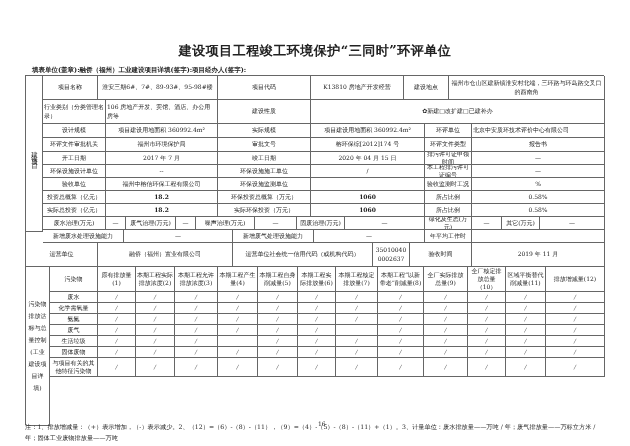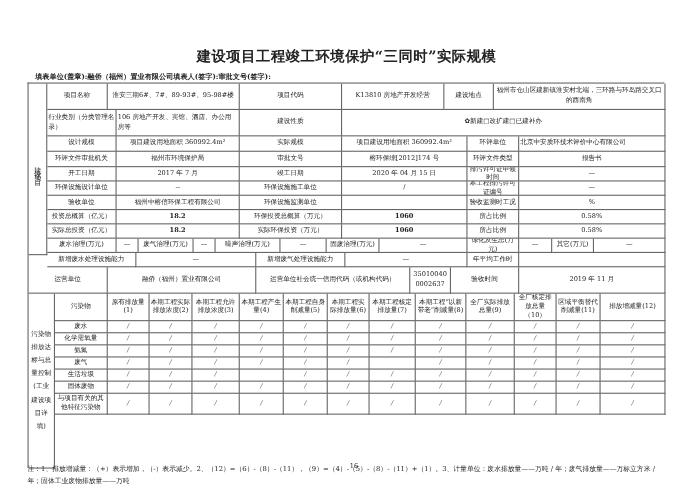--- a/index.html
+++ b/index.html
@@ -15,22 +15,22 @@
          border-top:1px solid #666; border-left:1px solid #666; box-sizing:border-box; }
   .left { justify-content:flex-start; text-align:left; }
   .bold { font-weight:bold; }
   .vert { writing-mode:vertical-rl; letter-spacing:4px; font-size:6.5px; }
   .note { position:absolute; left:25px; top:421px; width:580px; font-size:6.2px; line-height:1.8; }
   .pageno { position:absolute; left:318px; top:418px; font-size:6px; }
 </style>
 </head>
 <body>
 
-<div class="title">建设项目工程竣工环境保护“三同时”实际规模</div>
-<div class="filler">填表单位(盖章):融侨（福州）置业有限公司填表人(签字):审批文号(签字):</div>
+<div class="title">建设项目工程竣工环境保护“三同时”环评单位</div>
+<div class="filler">填表单位(盖章):融侨（福州）工业建设项目详填(签字):项目经办人(签字):</div>
 
 <div class="tbl">
 
   <div class="c vert" style="left:0;top:0;width:17px;height:156px;">建设项目</div>
 
   <div class="c" style="left:17px;top:0;width:55px;height:24px;">项目名称</div>
   <div class="c" style="left:72px;top:0;width:120px;height:24px;">淮安三期6#、7#、89-93#、95-98#楼</div>
   <div class="c" style="left:192px;top:0;width:93px;height:24px;">项目代码</div>
   <div class="c" style="left:285px;top:0;width:93px;height:24px;">K13810 房地产开发经营</div>
   <div class="c" style="left:378px;top:0;width:45px;height:24px;">建设地点</div>

